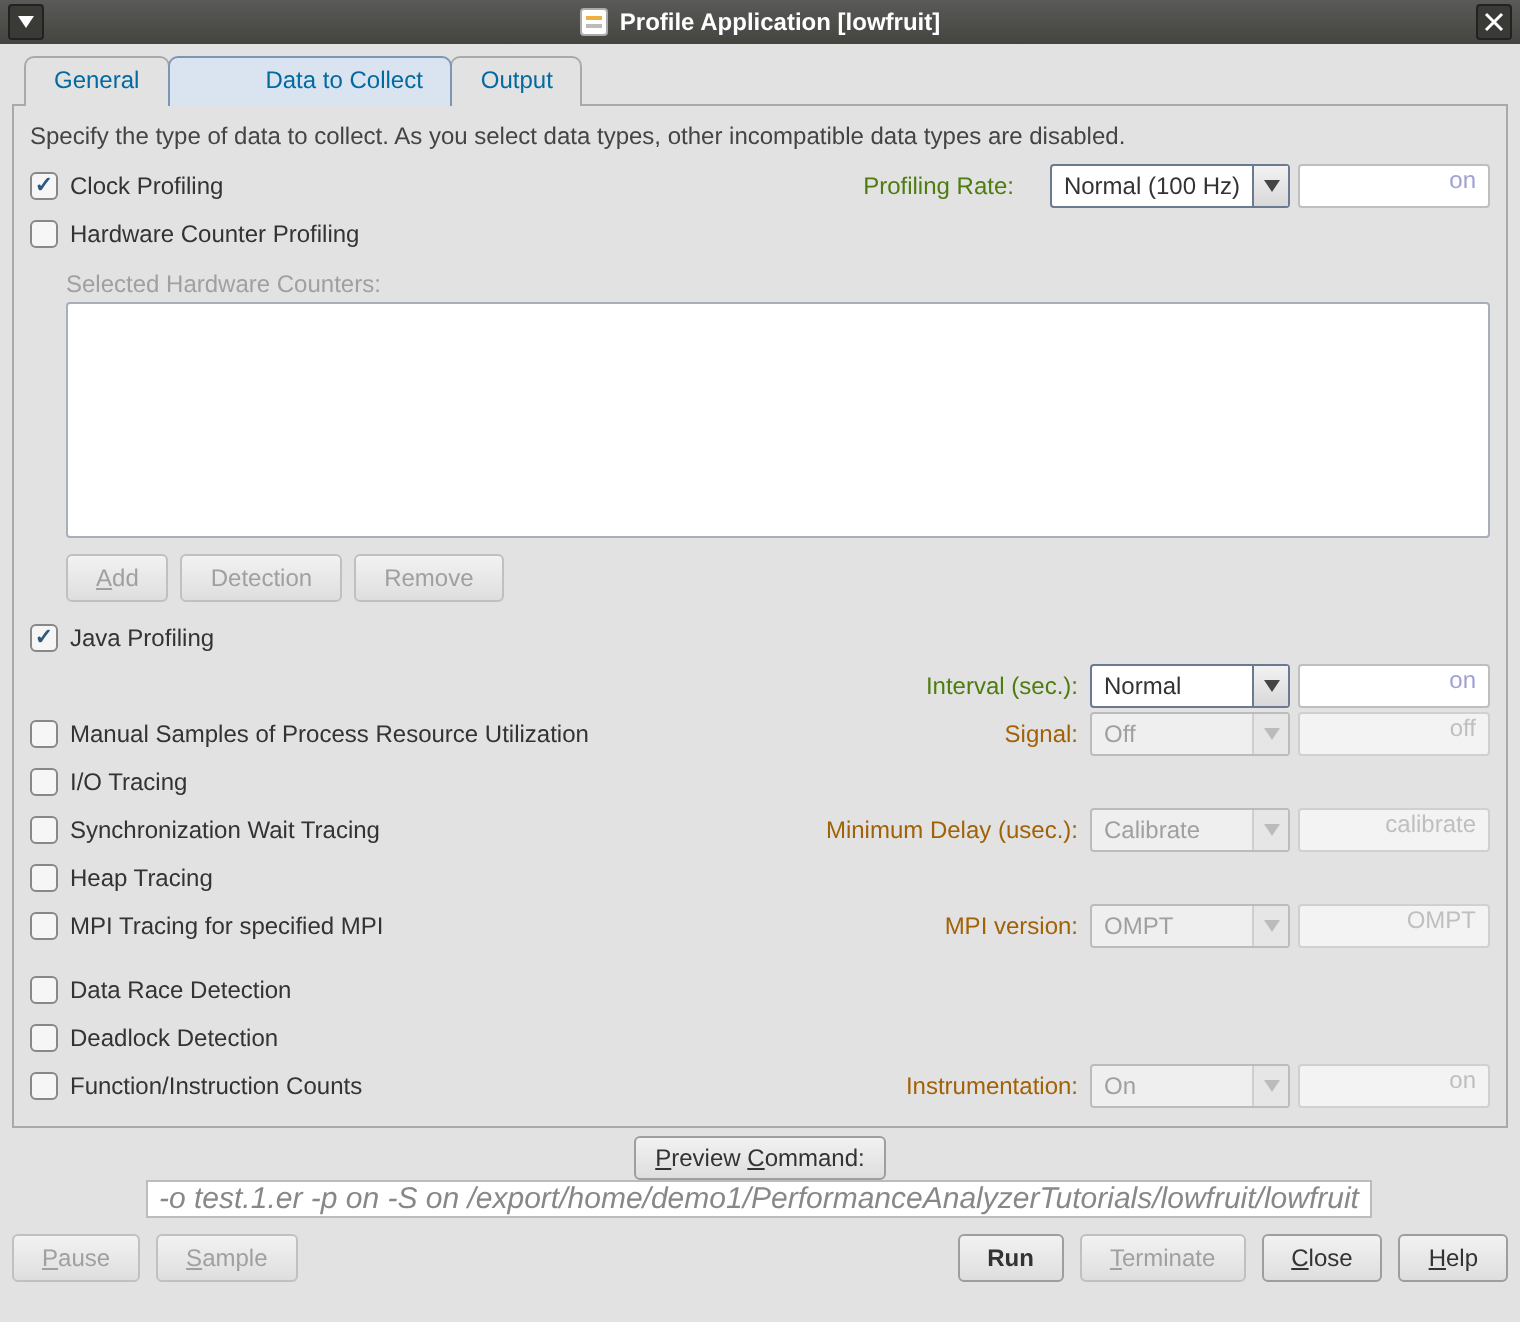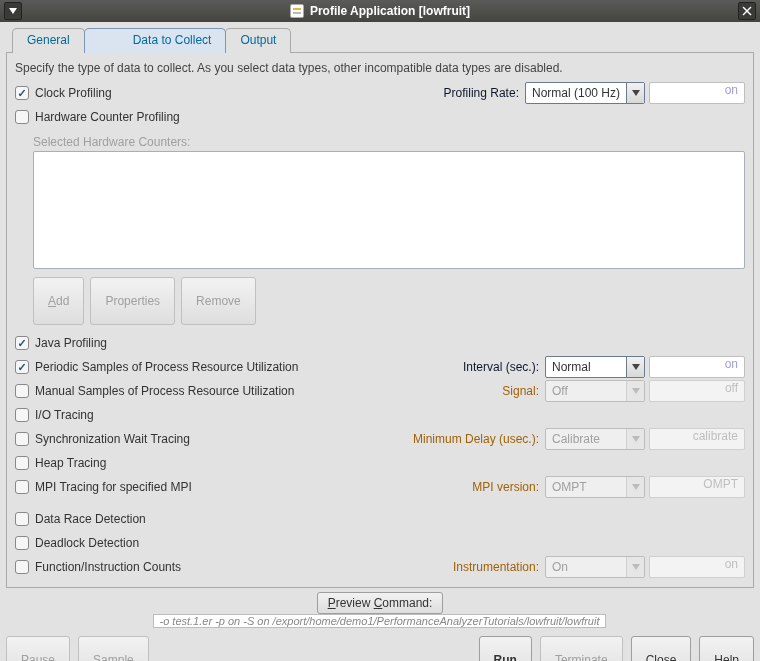--- a/index.html
+++ b/index.html
@@ -121,21 +121,21 @@
     cursor:pointer;
   }
   .chk.checked::after {
     content:"✓";
     font-size:11px;
     color:#2f587f;
     font-weight:bold;
     line-height:1;
   }
   .label-text { color:#333; }
-  .field-label { color:#0f172a; text-align:right; margin-right:2px;}
+  .field-label { color:#4d7c0f; text-align:right; margin-right:2px;}
   .field-label.disabled { color:#a16207; }
   .sel {
     display:flex;
     align-items:center;
     background:#fff;
     border:1px solid #6a7a90;
     height:22px;
     min-width:120px;
     border-radius:2px;
   }
@@ -173,21 +173,21 @@
     border:1px solid #a8aebc;
     border-radius:2px;
     height:118px;
     margin-left:18px;
   }
   .btn-row { display:flex; gap:6px; margin:8px 0 6px 18px; }
   .btn {
     background:linear-gradient(#f2f2f2,#dedede);
     border:1px solid #9e9e9e;
     border-radius:3px;
-    padding:16px 14px;
+    padding:4px 14px;
     font-size:12px;
     cursor:pointer;
     color:#333;
   }
   .btn.disabled { color:#a0a0a0; border-color:#c0c0c0; cursor:default;}
   .btn .mn { text-decoration: underline; }
   .gap6 { height:8px; }
   .bottom-cmd {
     display:flex;
     align-items:center;
@@ -195,21 +195,21 @@
     flex-direction:column;
   }
   .bottom-cmd .btn { padding:3px 10px; }
   .cmd-text {
     flex:1;
     background:#fff;
     border:1px solid #bcbcbc;
     height:37px;
     margin-left:-1px;
     padding:0 6px;
-    font-size:11px;
+    font-size:15px;
     font-style:italic;
     color:#888;
     overflow:hidden;
     white-space:nowrap;
     display:flex;
     align-items:center;
   }
   .action-row {
     display:flex;
     margin-top:8px;
@@ -248,21 +248,21 @@
   <div class="tab-panel">
     <div class="instr">Specify the type of data to collect.  As you select data types, other incompatible data types are disabled.</div>
 
     <div class="row">
       <div class="left">
         <span class="chk checked"></span>
         <span class="label-text">Clock Profiling</span>
       </div>
       <div class="right">
         <span class="field-label">Profiling Rate:</span>
-        <div class="sel" style="min-width:120px;">
+        <div class="sel" style="min-width:120px;margin-left:12px;">
           <span class="sel-text">Normal (100 Hz)</span>
           <span class="sel-btn">
               <svg width="8" height="6">
                 <polygon points="0,0 8,0 4,6" fill="#444"></polygon>
               </svg>
             </span>
         </div>
         <div class="txt">on</div>
       </div>
     </div>
@@ -270,36 +270,32 @@
     <div class="row">
       <div class="left">
         <span class="chk"></span>
         <span class="label-text">Hardware Counter Profiling</span>
       </div>
     </div>
     <div class="hw-label">Selected Hardware Counters:</div>
     <div class="hw-box"></div>
     <div class="btn-row">
       <div class="btn disabled"><span class="mn">A</span><span></span><span>dd</span></div>
-      <div class="btn disabled">Properties</div>
+      <div class="btn disabled">Detection</div>
       <div class="btn disabled">Remove</div>
     </div>
 
     <div class="row">
       <div class="left">
         <span class="chk checked"></span>
         <span class="label-text">Java Profiling</span>
       </div>
     </div>
 
     <div class="row">
-      <div class="left">
-        <span class="chk checked"></span>
-        <span class="label-text">Periodic Samples of Process Resource Utilization</span>
-      </div>
       <div class="right">
         <span class="field-label">Interval (sec.):</span>
         <div class="sel" style="min-width:100px;">
           <span class="sel-text">Normal</span>
           <span class="sel-btn">
               <svg width="8" height="6">
                 <polygon points="0,0 8,0 4,6" fill="#444"></polygon>
               </svg>
             </span>
         </div>

